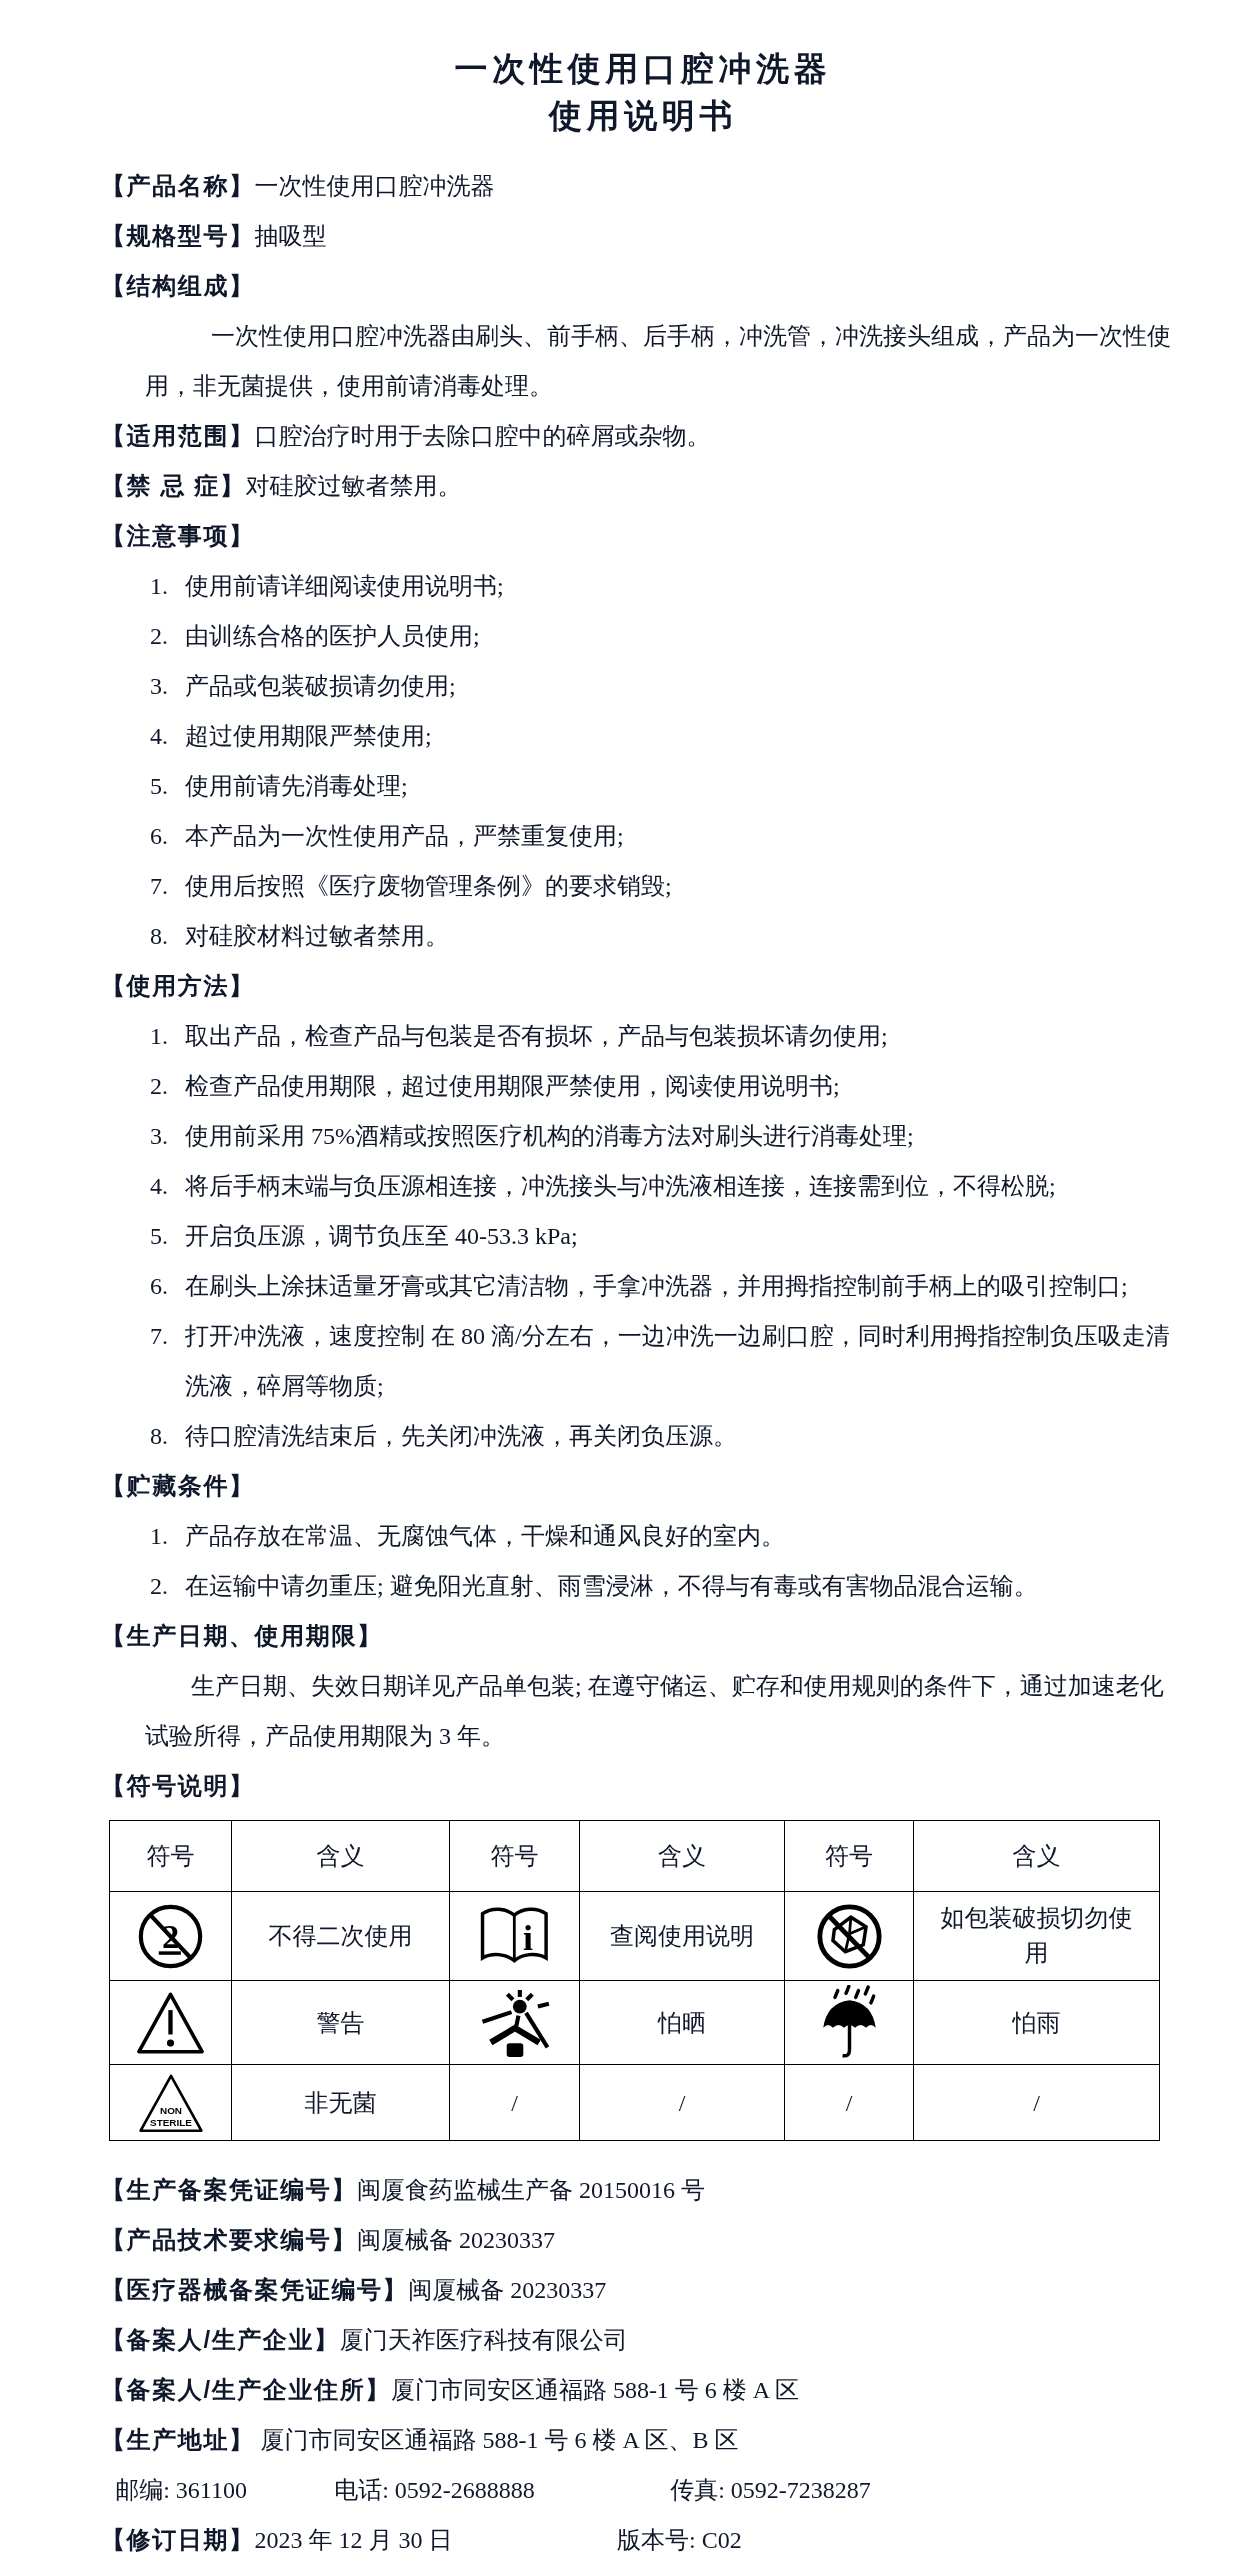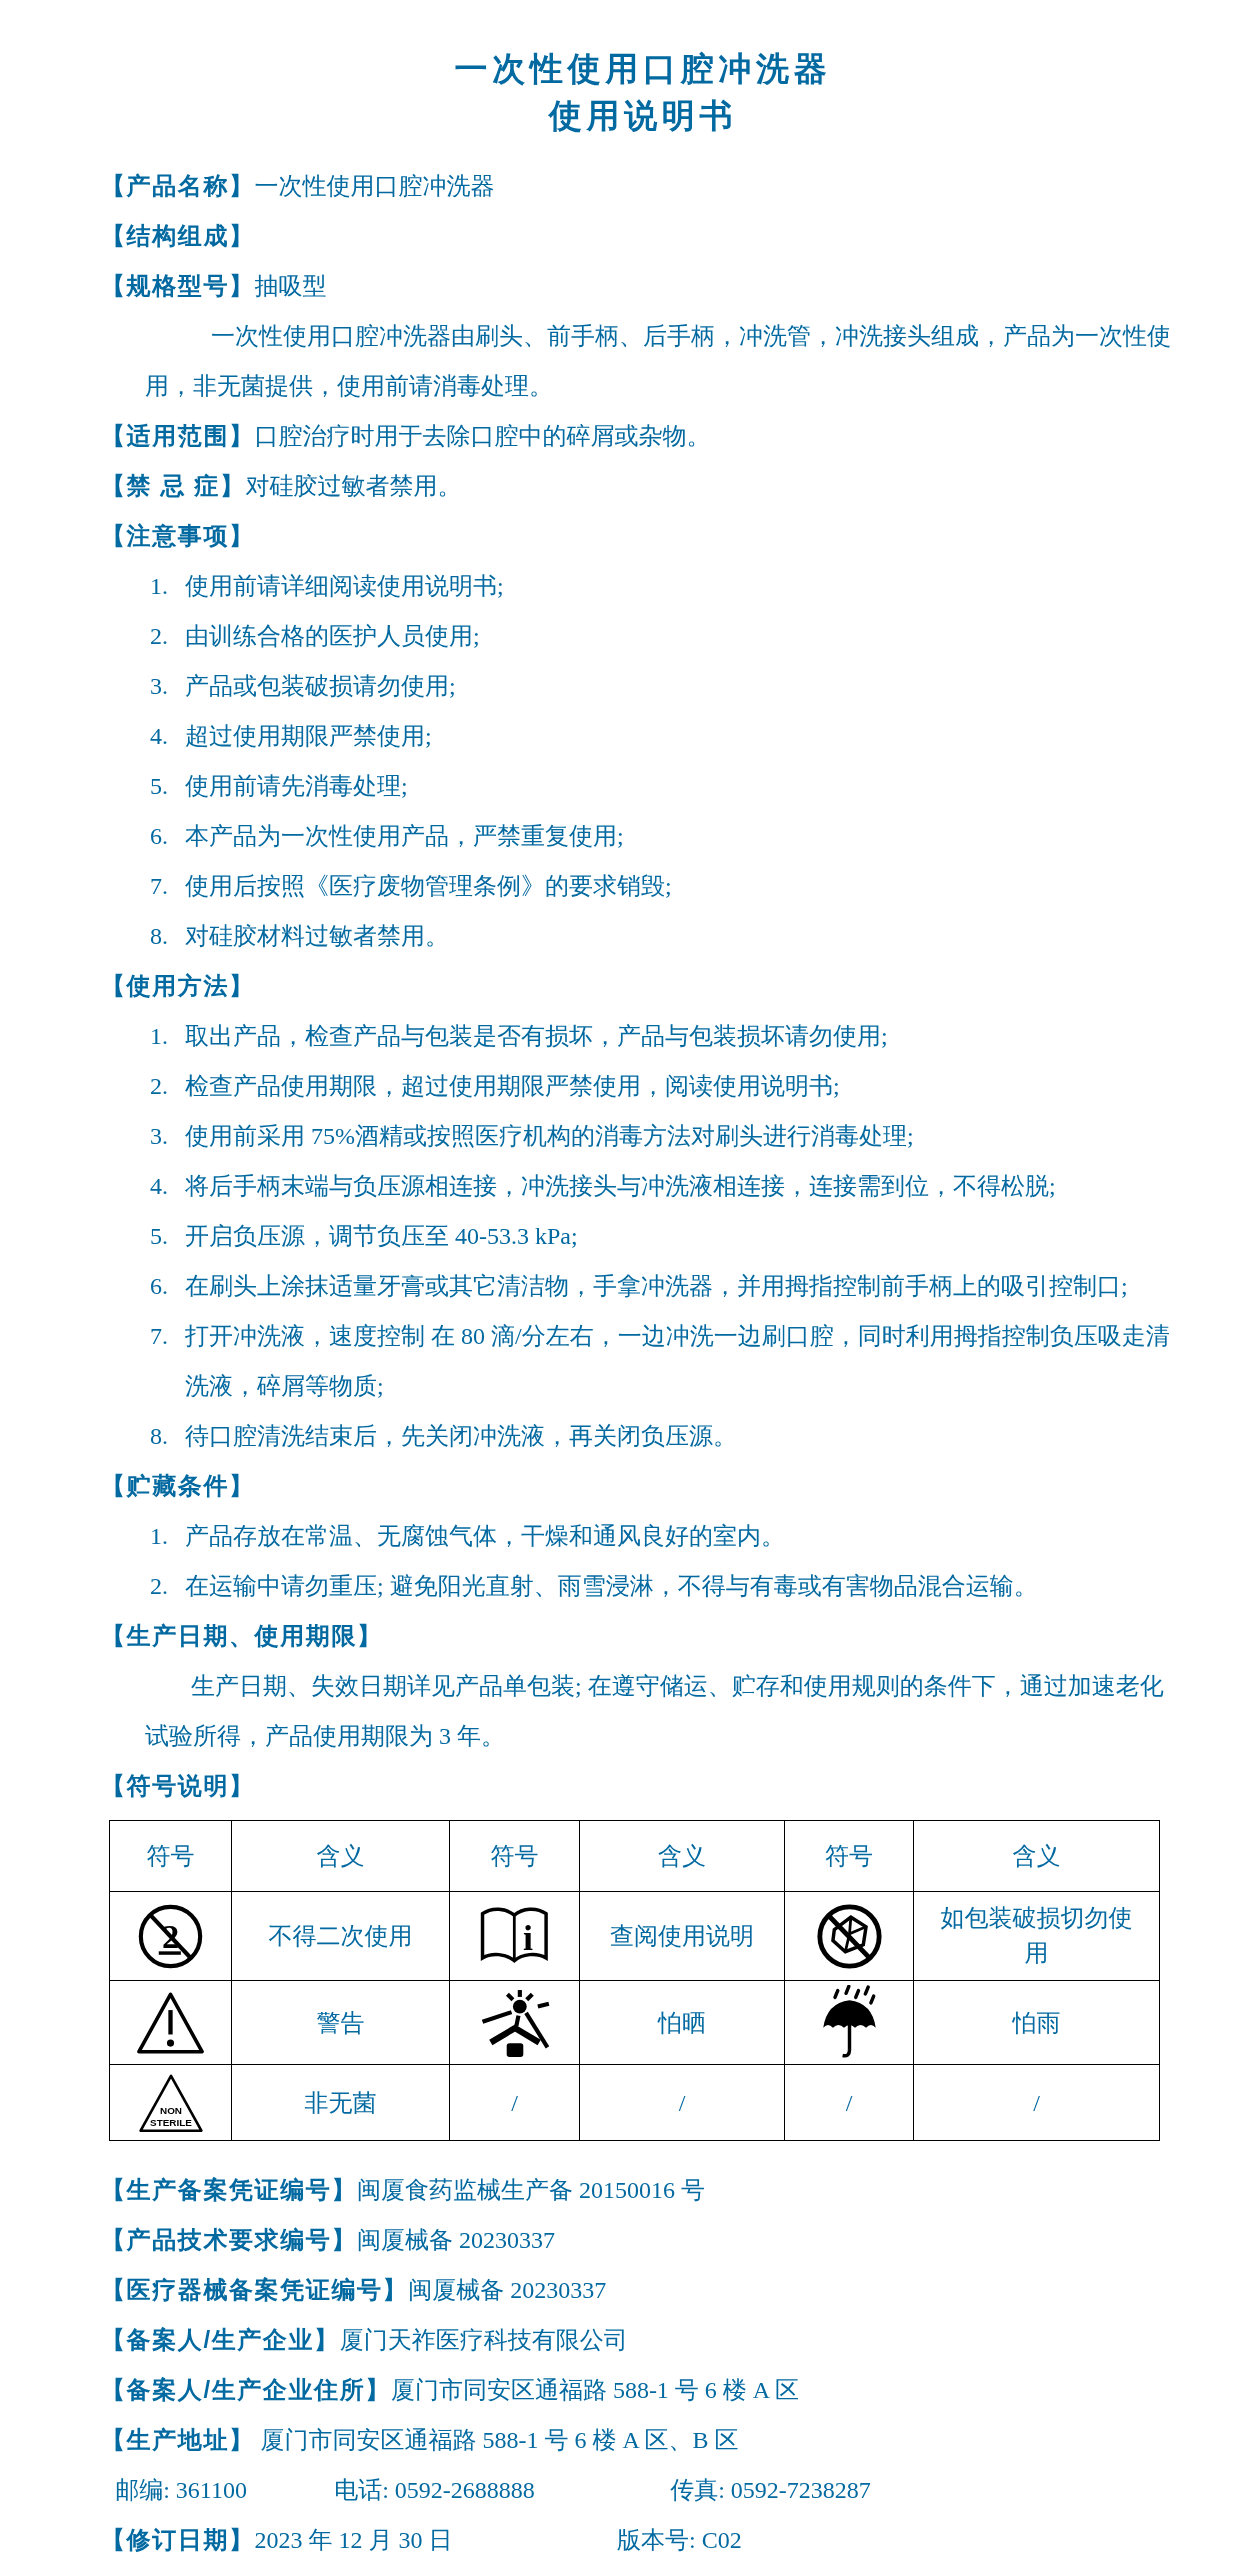--- a/index.html
+++ b/index.html
@@ -1,18 +1,18 @@
 <!DOCTYPE html>
 <html style="font-size:12.6px"><head>
 <meta charset="utf-8">
 <style>
   html,body{margin:0;padding:0;background:#ffffff;}
   .page{
     width:1253px;height:2576px;box-sizing:border-box;
-    padding:46px 68px 0 101px;background:#ffffff;color:#0369a1;
+    padding:46px 68px 0 101px;background:#ffffff;color:#0f172a;
     font-family:"Liberation Serif","DejaVu Serif",serif;
     font-size:24px;position:relative;overflow:hidden;
   }
   .title{
     text-align:center;font-weight:bold;font-size:33px;line-height:47px;
     margin:0;letter-spacing:4.7px;font-family:"Liberation Serif","DejaVu Serif",serif;
   }
   .title-block{margin-bottom:20.5px;}
   .line{margin:0;line-height:50px;white-space:nowrap;}
   .lbl{
@@ -48,23 +48,23 @@
 <body>
 
 <div class="page">
 
   <div class="title-block">
     <h1 class="title">一次性使用口腔冲洗器</h1>
     <h1 class="title">使用说明书</h1>
   </div>
 
   <p class="line"><span class="lbl">【产品名称】</span><span>一次性使用口腔冲洗器</span></p>
+  <p class="line"><span class="lbl">【规格型号】</span><span>抽吸型</span></p>
+
   <p class="line"><span class="lbl">【结构组成】</span></p>
-
-  <p class="line"><span class="lbl">【规格型号】</span><span>抽吸型</span></p>
   <p class="para" style="white-space:normal;">一次性使用口腔冲洗器由刷头、前手柄、后手柄，冲洗管，冲洗接头组成，产品为一次性使用，非无菌提供，使用前请消毒处理。</p>
 
   <p class="line"><span class="lbl">【适用范围】</span><span>口腔治疗时用于去除口腔中的碎屑或杂物。</span></p>
   <p class="line"><span class="lbl">【禁 忌 症】</span><span>对硅胶过敏者禁用。</span></p>
 
   <p class="line"><span class="lbl">【注意事项】</span></p>
   <div>
     <div class="li">
         <span class="num">1.</span>
         <span class="txt">使用前请详细阅读使用说明书;</span>

